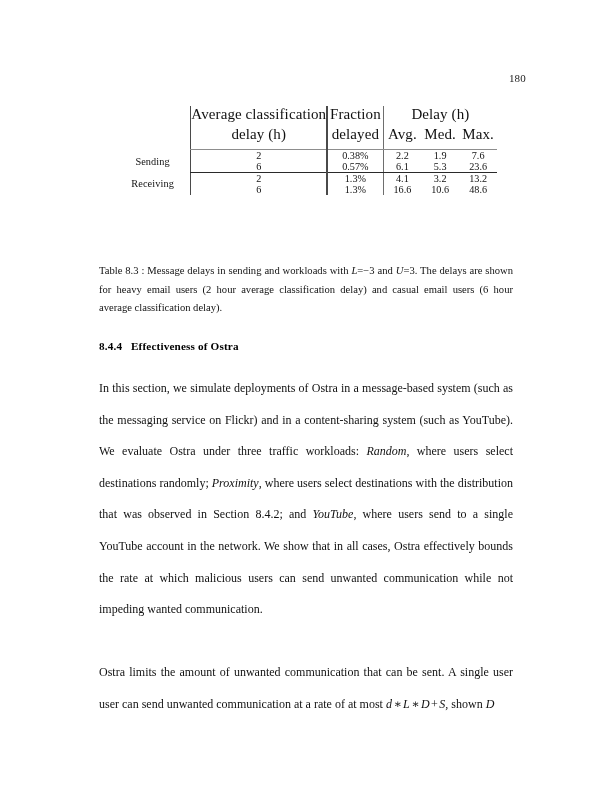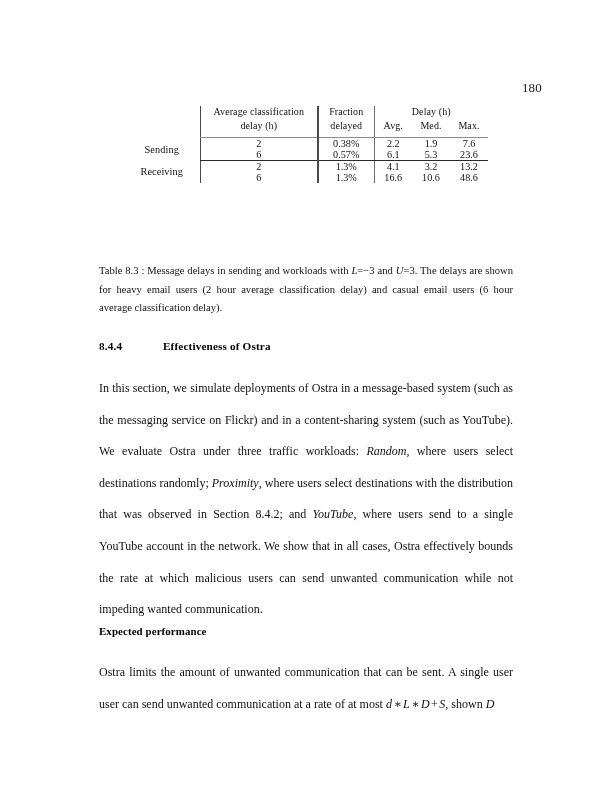--- a/index.html
+++ b/index.html
@@ -19,25 +19,24 @@
   .page {
     position: absolute;
     inset: 0;
     background: #ffffff;
   }
 
   
   .folio {
     position: absolute;
     top: 72px;
-    right: 70px;
-    font-size: 13px;
+    right: 86px;
+    font-size: 11px;
     letter-spacing: 0.2px;
     color: #1a1a1a;
-    margin-top: 8px;
   }
 
   
   .table-wrap {
     position: absolute;
     top: 106px;
     left: 0;
     width: 612px;
   }
   table.data {
@@ -67,21 +66,21 @@
   .vl-dbl   { border-left: 2.6px double #4a4a4a; }
   .vl-thin  { border-left: 0.8px solid #6e6e6e; }
 
   
   .hr-under-head td,
   .hr-under-head th { border-bottom: 0.7px solid #8d8d8d; }
   .hr-mid td { border-bottom: 1.1px solid #2a2a2a; }
 
   .hdr-cell {
     font-weight: bold;
-    font-size: 10px;
+    font-size: 15px;
     padding: 5px 6px 5px 6px;
     letter-spacing: 0.1px;
   }
   .hdr-cell.line2 { padding-top: 3px; padding-bottom: 6px; }
 
   .body-cell {
     font-size: 10.2px;
     padding: 7px 6px 7px 6px;
   }
   .rowlabel-cell {
@@ -108,21 +107,21 @@
   
   .sec-head {
     position: absolute;
     top: 340px;
     left: 99px;
     width: 414px;
     font-size: 11.2px;
     font-weight: bold;
     letter-spacing: 0.15px;
   }
-  .sec-head .num { display: inline-block; width: 64px; }
+  .sec-head .num { display: inline-block; width: 32px; }
 
   
   .para {
     position: absolute;
     left: 99px;
     width: 414px;
     font-size: 12px;
     line-height: 31.6px;
     text-align: justify;
     text-justify: inter-word;
@@ -225,19 +224,18 @@
   </div>
 
   <div class="sec-head">
     <span class="num">8.4.4</span><span>Effectiveness of Ostra</span>
   </div>
 
   <div class="para p1">
     <span>In this section, we simulate deployments of Ostra in a message-based system (such as the messaging service on Flickr) and in a content-sharing system (such as YouTube). We evaluate Ostra under three traffic workloads: </span><em class="ti">Random</em><span>, where users select destinations randomly; </span><em class="ti">Proximity</em><span>, where users select destinations with the distribution that was observed in Section 8.4.2; and </span><em class="ti">YouTube</em><span>, where users send to a single YouTube account in the network. We show that in all cases, Ostra effectively bounds the rate at which malicious users can send unwanted communication while not impeding wanted communication.</span>
   </div>
 
-  <div class="subhead">Expected performance</div>
 
   <div class="para p2">
     <span>Ostra limits the amount of unwanted communication that can be sent. A single user user can send unwanted communication at a rate of at most </span><span class="math">d</span><span class="op">∗</span><span class="math">L</span><span class="op">∗</span><span class="math">D</span><span class="op">+</span><span class="math">S</span><span>, shown </span><span class="math">D</span>
   </div>
 
 </div>
 
 </body></html>

